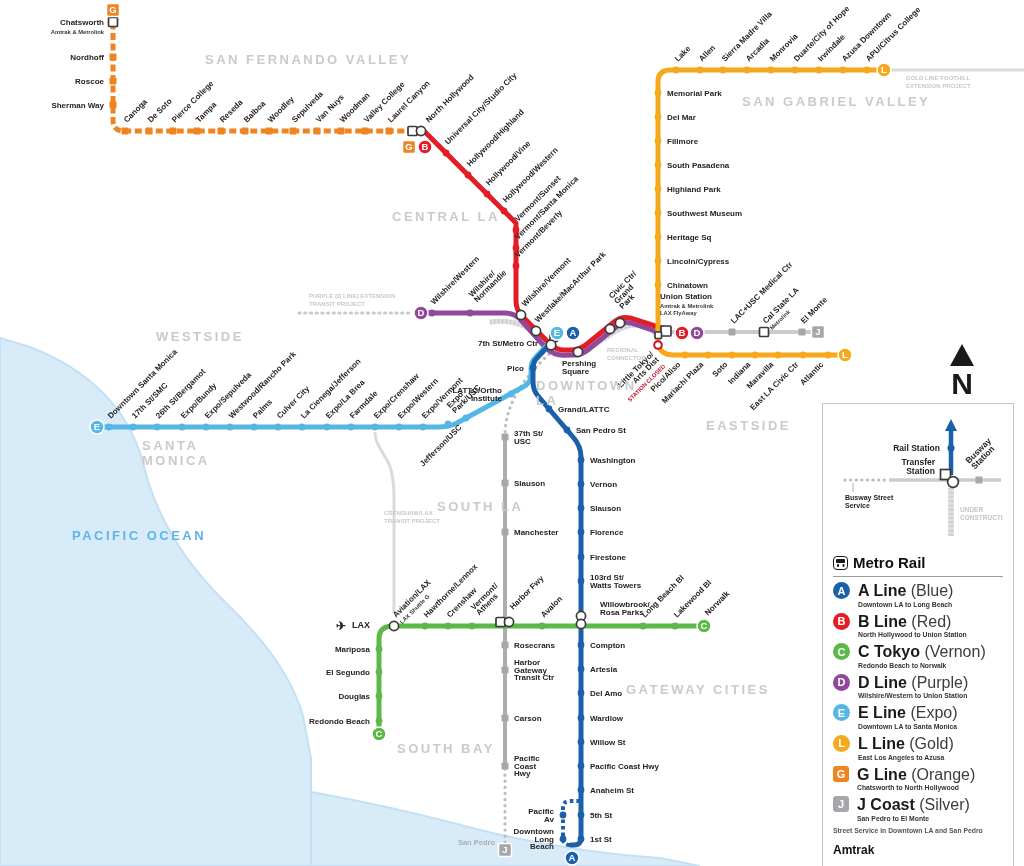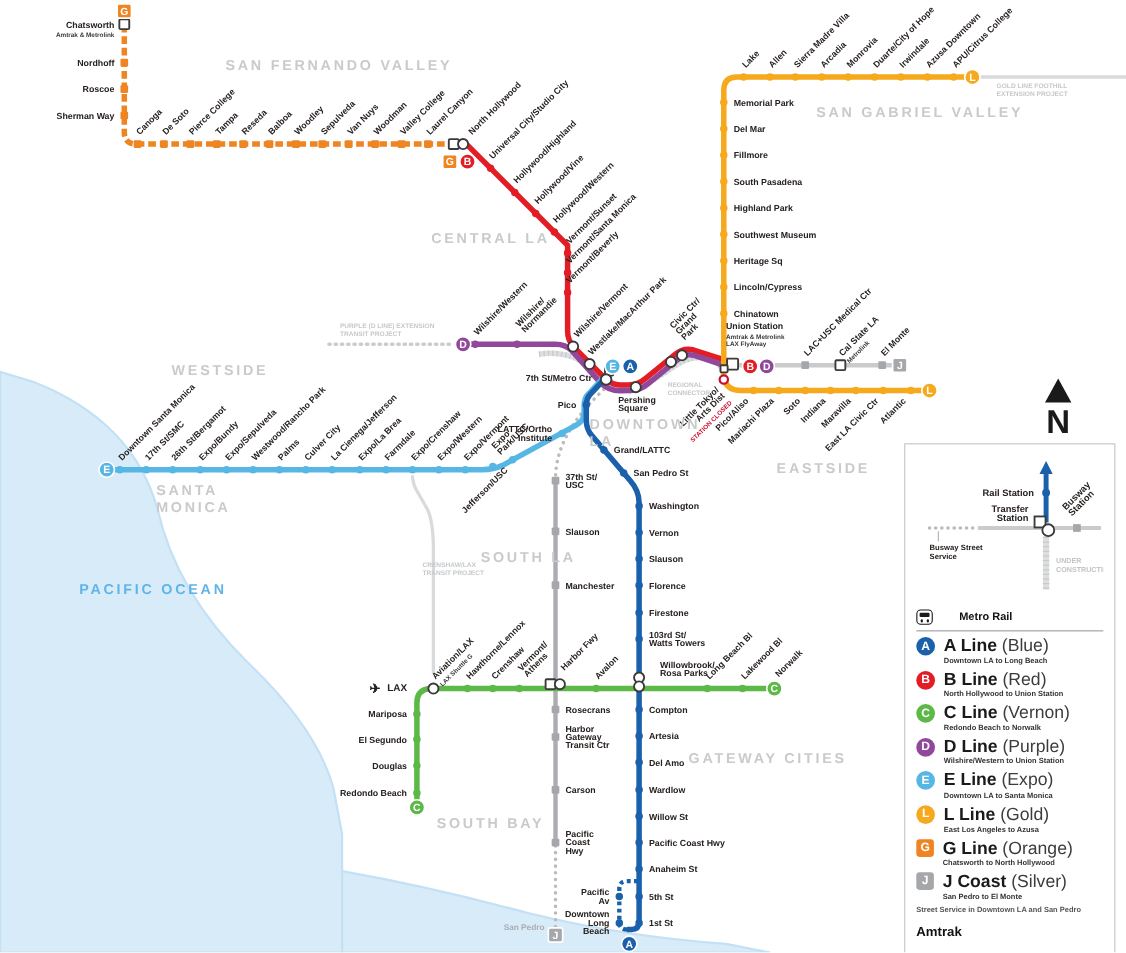--- a/index.html
+++ b/index.html
@@ -12,21 +12,21 @@
   .sub.closed{fill:#C8102E;}
   .regionl{font-size:13px;font-weight:bold;letter-spacing:2.5px;}
   .extral{font-weight:bold;}
   .badge-letter{fill:#fff;font-weight:bold;font-size:9.5px;text-anchor:middle;}
   .lgl{font-size:8.5px;font-weight:bold;fill:#272220;}
   .lgs{font-size:7px;font-weight:bold;fill:#272220;}
   .lgg{font-size:6.5px;font-weight:bold;fill:#C2C4C6;}
   .legend{position:absolute;left:822px;top:403px;width:192px;height:600px;background:#fff;
           border:1px solid #C2C4C6;box-sizing:border-box;padding:8px 10px 0 10px;}
   .ldg{display:block;width:170px;height:130px;}
-  .lsec{display:flex;align-items:center;gap:24px;font-size:10px;font-weight:bold;color:#111;
+  .lsec{display:flex;align-items:center;gap:5px;font-size:15px;font-weight:bold;color:#111;
         padding:5px 0 5px 0;border-bottom:1.5px solid #9A9C9E;margin-top:7px;margin-bottom:5px;}
   .lrow{display:flex;align-items:flex-start;gap:8px;margin:5px 0;}
   .lbadge{flex:0 0 auto;width:17px;height:17px;border-radius:50%;color:#fff;font-weight:bold;
           font-size:11px;display:flex;align-items:center;justify-content:center;}
   .lbadge.sq{border-radius:3px;width:16px;height:16px;}
   .lname{font-size:16px;color:#1a1a1a;font-weight:bold;line-height:1.1;}
   .lname .paren{font-weight:normal;color:#3c3c3c;}
   .lroute{font-size:6.8px;font-weight:bold;color:#333;margin-top:1px;}
   .lnote{font-size:6.8px;font-weight:bold;color:#555;margin:5px 0 2px 0;}
   .lamtrak{font-size:12px;font-weight:bold;color:#111;margin-top:9px;}
@@ -984,21 +984,21 @@
         <div class="lrow">
           <span class="lbadge" style="background: rgb(226, 29, 37);">B</span>
           <div>
             <div class="lname"><span>B Line </span><span class="paren">(Red)</span></div>
             <div class="lroute">North Hollywood to Union Station</div>
           </div>
         </div>
         <div class="lrow">
           <span class="lbadge" style="background: rgb(92, 185, 71);">C</span>
           <div>
-            <div class="lname"><span>C Line </span><span class="paren">(Vernon)</span></div>
+            <div class="lname"><span>C Tokyo </span><span class="paren">(Vernon)</span></div>
             <div class="lroute">Redondo Beach to Norwalk</div>
           </div>
         </div>
         <div class="lrow">
           <span class="lbadge" style="background: rgb(145, 72, 155);">D</span>
           <div>
             <div class="lname"><span>D Line </span><span class="paren">(Purple)</span></div>
             <div class="lroute">Wilshire/Western to Union Station</div>
           </div>
         </div>

